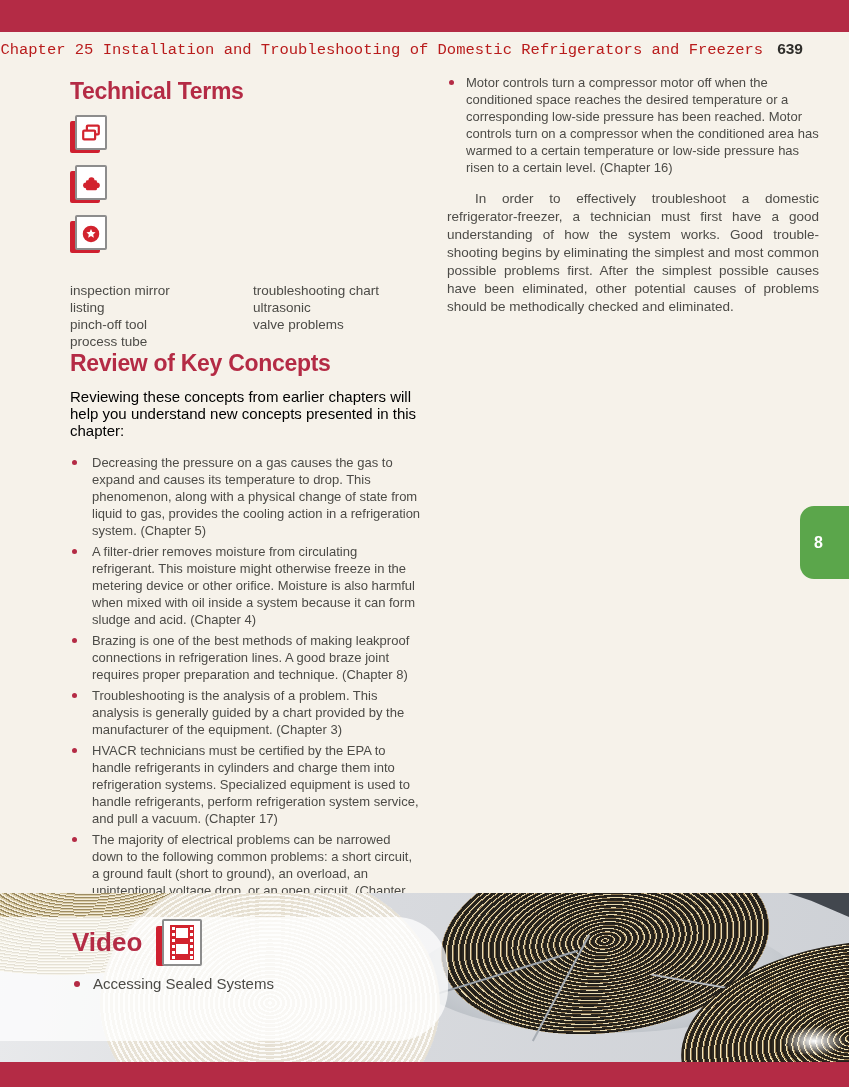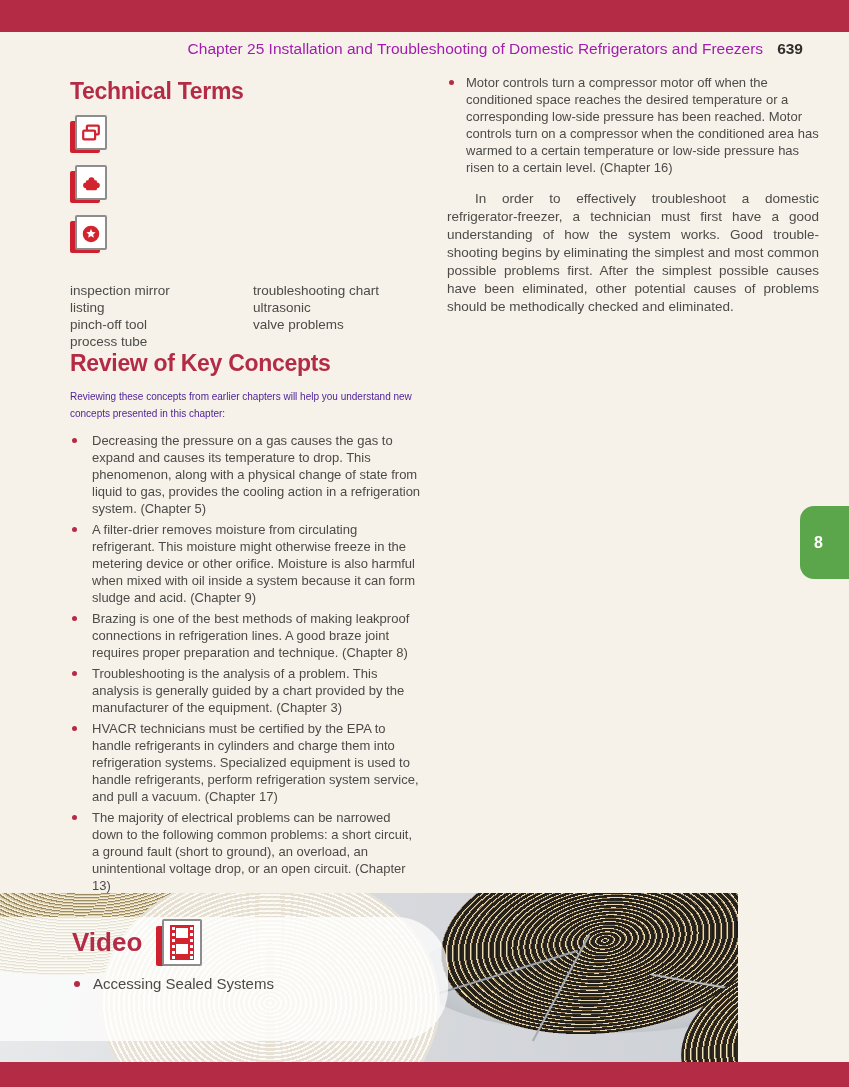--- a/index.html
+++ b/index.html
@@ -5,58 +5,58 @@
   html,body{margin:0;padding:0;}
   body{font-family:"Liberation Sans",sans-serif;background:#888;}
   .page{position:relative;width:849px;height:1087px;background:#f6f2ea;overflow:hidden;margin:0 auto;}
 
   
   .topbar{position:absolute;left:0;top:0;width:849px;height:32px;background:#b42b45;}
   .bottombar{position:absolute;left:0;top:1062px;width:849px;height:25px;background:#b42b45;}
 
   
   .runhead{position:absolute;top:40px;right:46px;display:flex;align-items:baseline;gap:14px;}
-  .runhead .chap{font-family:Liberation Sans, sans-serif;font-size:15.5px;color:#a21caf;}
+  .runhead .chap{font-family:Liberation Mono, monospace;font-size:15.5px;color:#b91c1c;}
   .runhead .pnum{font-size:15.5px;font-weight:bold;color:#2f2e2b;}
 
   
   .col-left{position:absolute;left:70px;top:66px;width:352px;}
   .col-right{position:absolute;left:447px;top:74px;width:372px;}
 
   h1.red{font-size:23px;font-weight:bold;color:#b42b45;margin:0;letter-spacing:-0.3px;}
   .tt-row{display:flex;align-items:flex-start;gap:10px;flex-direction:column;}
   .tt-row h1{margin-top:12px;}
 
   .terms{display:flex;margin-top:27px;}
   .terms .tcol{width:183px;}
   .terms .tcol:last-child{width:auto;}
   .terms div{font-size:13.5px;line-height:17px;color:#4c4b47;}
 
   .section-title{margin-top:24px;}
-  .intro-line{margin-top:11px;font-size:10px;line-height:17px;color:#4c1d95;}
+  .intro-line{margin-top:11px;font-size:15px;line-height:17px;color:#000000;}
 
   .bullets{margin-top:4px;}
   .bullet{position:relative;padding-left:22px;margin-top:4px;font-size:13px;line-height:17px;color:#4c4b47;}
   .bullet .dot{position:absolute;left:2px;top:6px;width:5px;height:5px;border-radius:50%;background:#b42b45;}
 
   .col-right .bullet{padding-left:19px;margin-top:0;}
   .intro-para{font-size:13.5px;line-height:18px;color:#4c4b47;text-align:justify;text-indent:28px;}
   .col-right h1{margin-top:28px;}
 
   
   .mini-icon{position:relative;width:37px;height:40px;flex:0 0 auto;}
   .mini-icon .back{position:absolute;left:0;top:6px;width:30px;height:32px;background:#cf2030;border-radius:2px;}
   .mini-icon .front{position:absolute;left:5px;top:0;width:28px;height:31px;background:#fff;border:2px solid #8d8d8d;border-radius:2px;display:flex;align-items:center;justify-content:center;}
 
   
   .chapter-tab{position:absolute;left:800px;top:506px;width:49px;height:73px;background:#5ba64b;border-radius:14px 0 0 14px;display:flex;align-items:center;}
   .chapter-tab span{color:#fff;font-size:16px;font-weight:bold;padding-left:14px;}
 
   
-  .photo{position:absolute;left:0;top:893px;width:738px;height:169px;overflow:hidden;background:linear-gradient(100deg,#e9eaec 0%,#d8dade 45%,#ced1d6 100%);}
+  .photo{position:absolute;left:0;top:893px;width:849px;height:169px;overflow:hidden;background:linear-gradient(100deg,#e9eaec 0%,#d8dade 45%,#ced1d6 100%);}
   .coil{position:absolute;border-radius:50%;}
   .coil.light{left:100px;top:-25px;width:340px;height:270px;background:repeating-radial-gradient(ellipse at 50% 50%, #fdfcf9 0 2px, #e8e2d5 2px 5px);opacity:.95;}
   .coil.brass-tl{left:-140px;top:-150px;width:480px;height:230px;background:repeating-radial-gradient(ellipse at 50% 50%, #f3edde 0 2px, #9c8b63 2px 4px, #d9cba3 4px 6px);transform:rotate(-6deg);}
   .pan{position:absolute;left:415px;top:25px;width:380px;height:115px;border-radius:50%;background:radial-gradient(ellipse at 50% 38%, #e2e4e7 0%, #c8ccd1 62%, #aab0b7 100%);}
   .coil.dark-top{left:440px;top:-45px;width:330px;height:185px;background:repeating-radial-gradient(ellipse at 50% 50%, #201d18 0 2px, #8a7450 2px 3px, #e8dab2 3px 4px, #2b2720 4px 6px);transform:rotate(-7deg);}
   .coil.dark-right{left:680px;top:50px;width:350px;height:190px;background:repeating-radial-gradient(ellipse at 50% 50%, #241f18 0 2px, #93794e 2px 3px, #efe2b8 3px 4px, #2e2920 4px 6px);transform:rotate(-8deg);}
   .glow{position:absolute;left:782px;top:133px;width:64px;height:30px;border-radius:50%;background:radial-gradient(ellipse, #ffffff 0%, rgba(255,255,255,0) 70%);}
   .dark-corner{position:absolute;left:788px;top:0;width:61px;height:24px;background:#42474e;clip-path:polygon(0 0,100% 0,100% 100%,38% 32%);}
   .seam{position:absolute;height:2px;background:#9aa1a9;}
   .s1{left:255px;top:105px;width:330px;transform:rotate(-17deg);}
@@ -142,21 +142,21 @@
     <h1 class="red section-title">Review of Key Concepts</h1>
     <p class="intro-line">Reviewing these concepts from earlier chapters will help you understand new concepts presented in this chapter:</p>
 
     <div class="bullets">
       <div class="bullet">
         <span class="dot"></span>
         <span>Decreasing the pressure on a gas causes the gas to expand and causes its temperature to drop. This phenomenon, along with a physical change of state from liquid to gas, provides the cooling action in a refrigeration system. (Chapter 5)</span>
       </div>
       <div class="bullet">
         <span class="dot"></span>
-        <span>A filter-drier removes moisture from circulating refrigerant. This moisture might otherwise freeze in the metering device or other orifice. Moisture is also harmful when mixed with oil inside a system because it can form sludge and acid. (Chapter 9)</span>
+        <span>A filter-drier removes moisture from circulating refrigerant. This moisture might otherwise freeze in the metering device or other orifice. Moisture is also harmful when mixed with oil inside a system because it can form sludge and acid. (Chapter 4)</span>
       </div>
       <div class="bullet">
         <span class="dot"></span>
         <span>Brazing is one of the best methods of making leakproof connections in refrigeration lines. A good braze joint requires proper preparation and technique. (Chapter 8)</span>
       </div>
       <div class="bullet">
         <span class="dot"></span>
         <span>Troubleshooting is the analysis of a problem. This analysis is generally guided by a chart provided by the manufacturer of the equipment. (Chapter 3)</span>
       </div>
       <div class="bullet">

